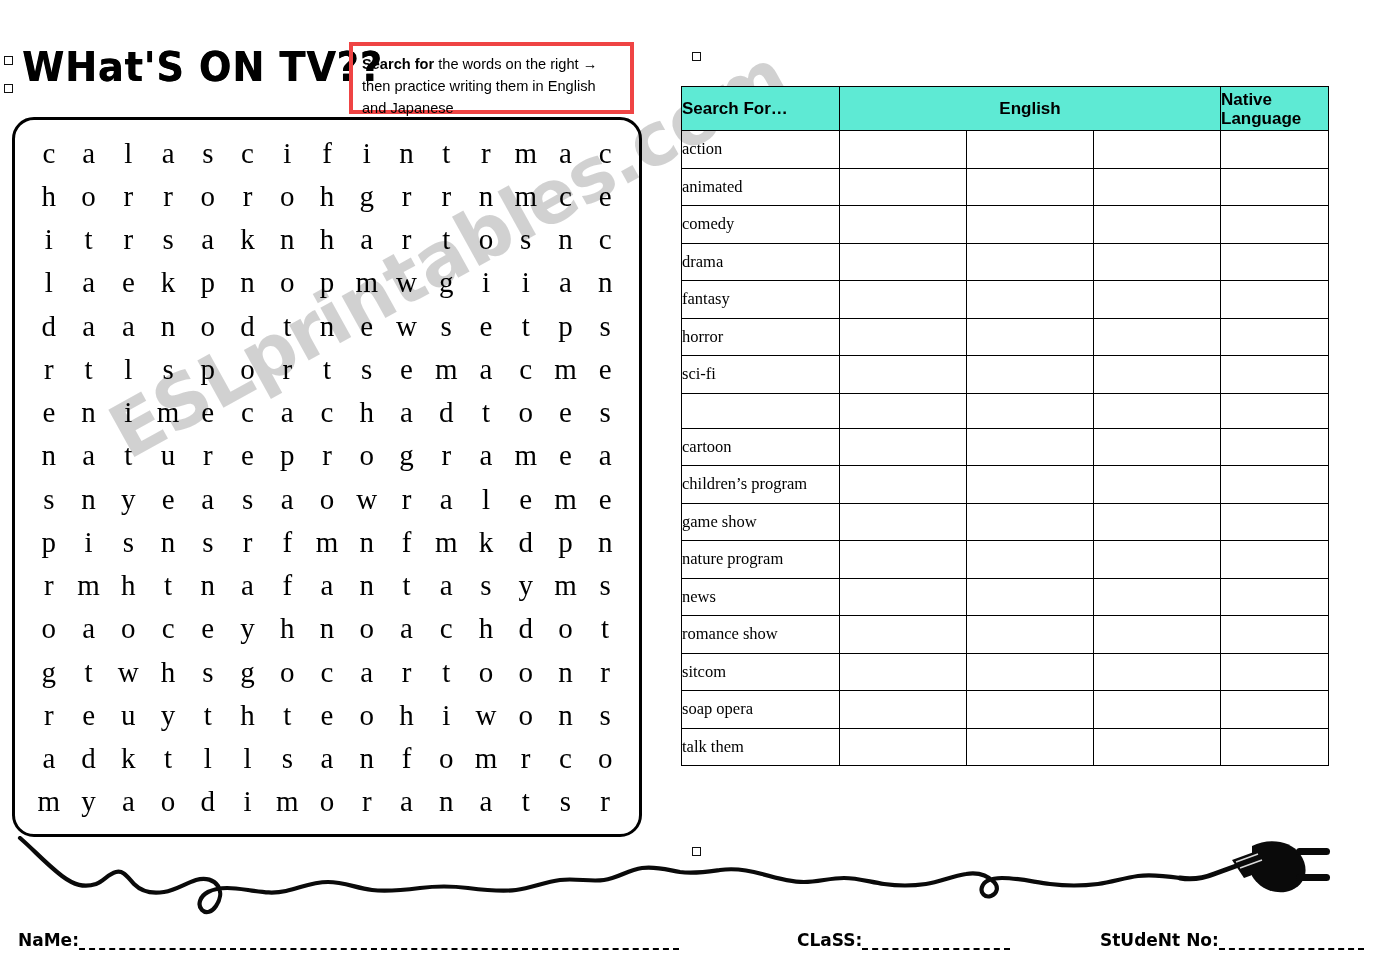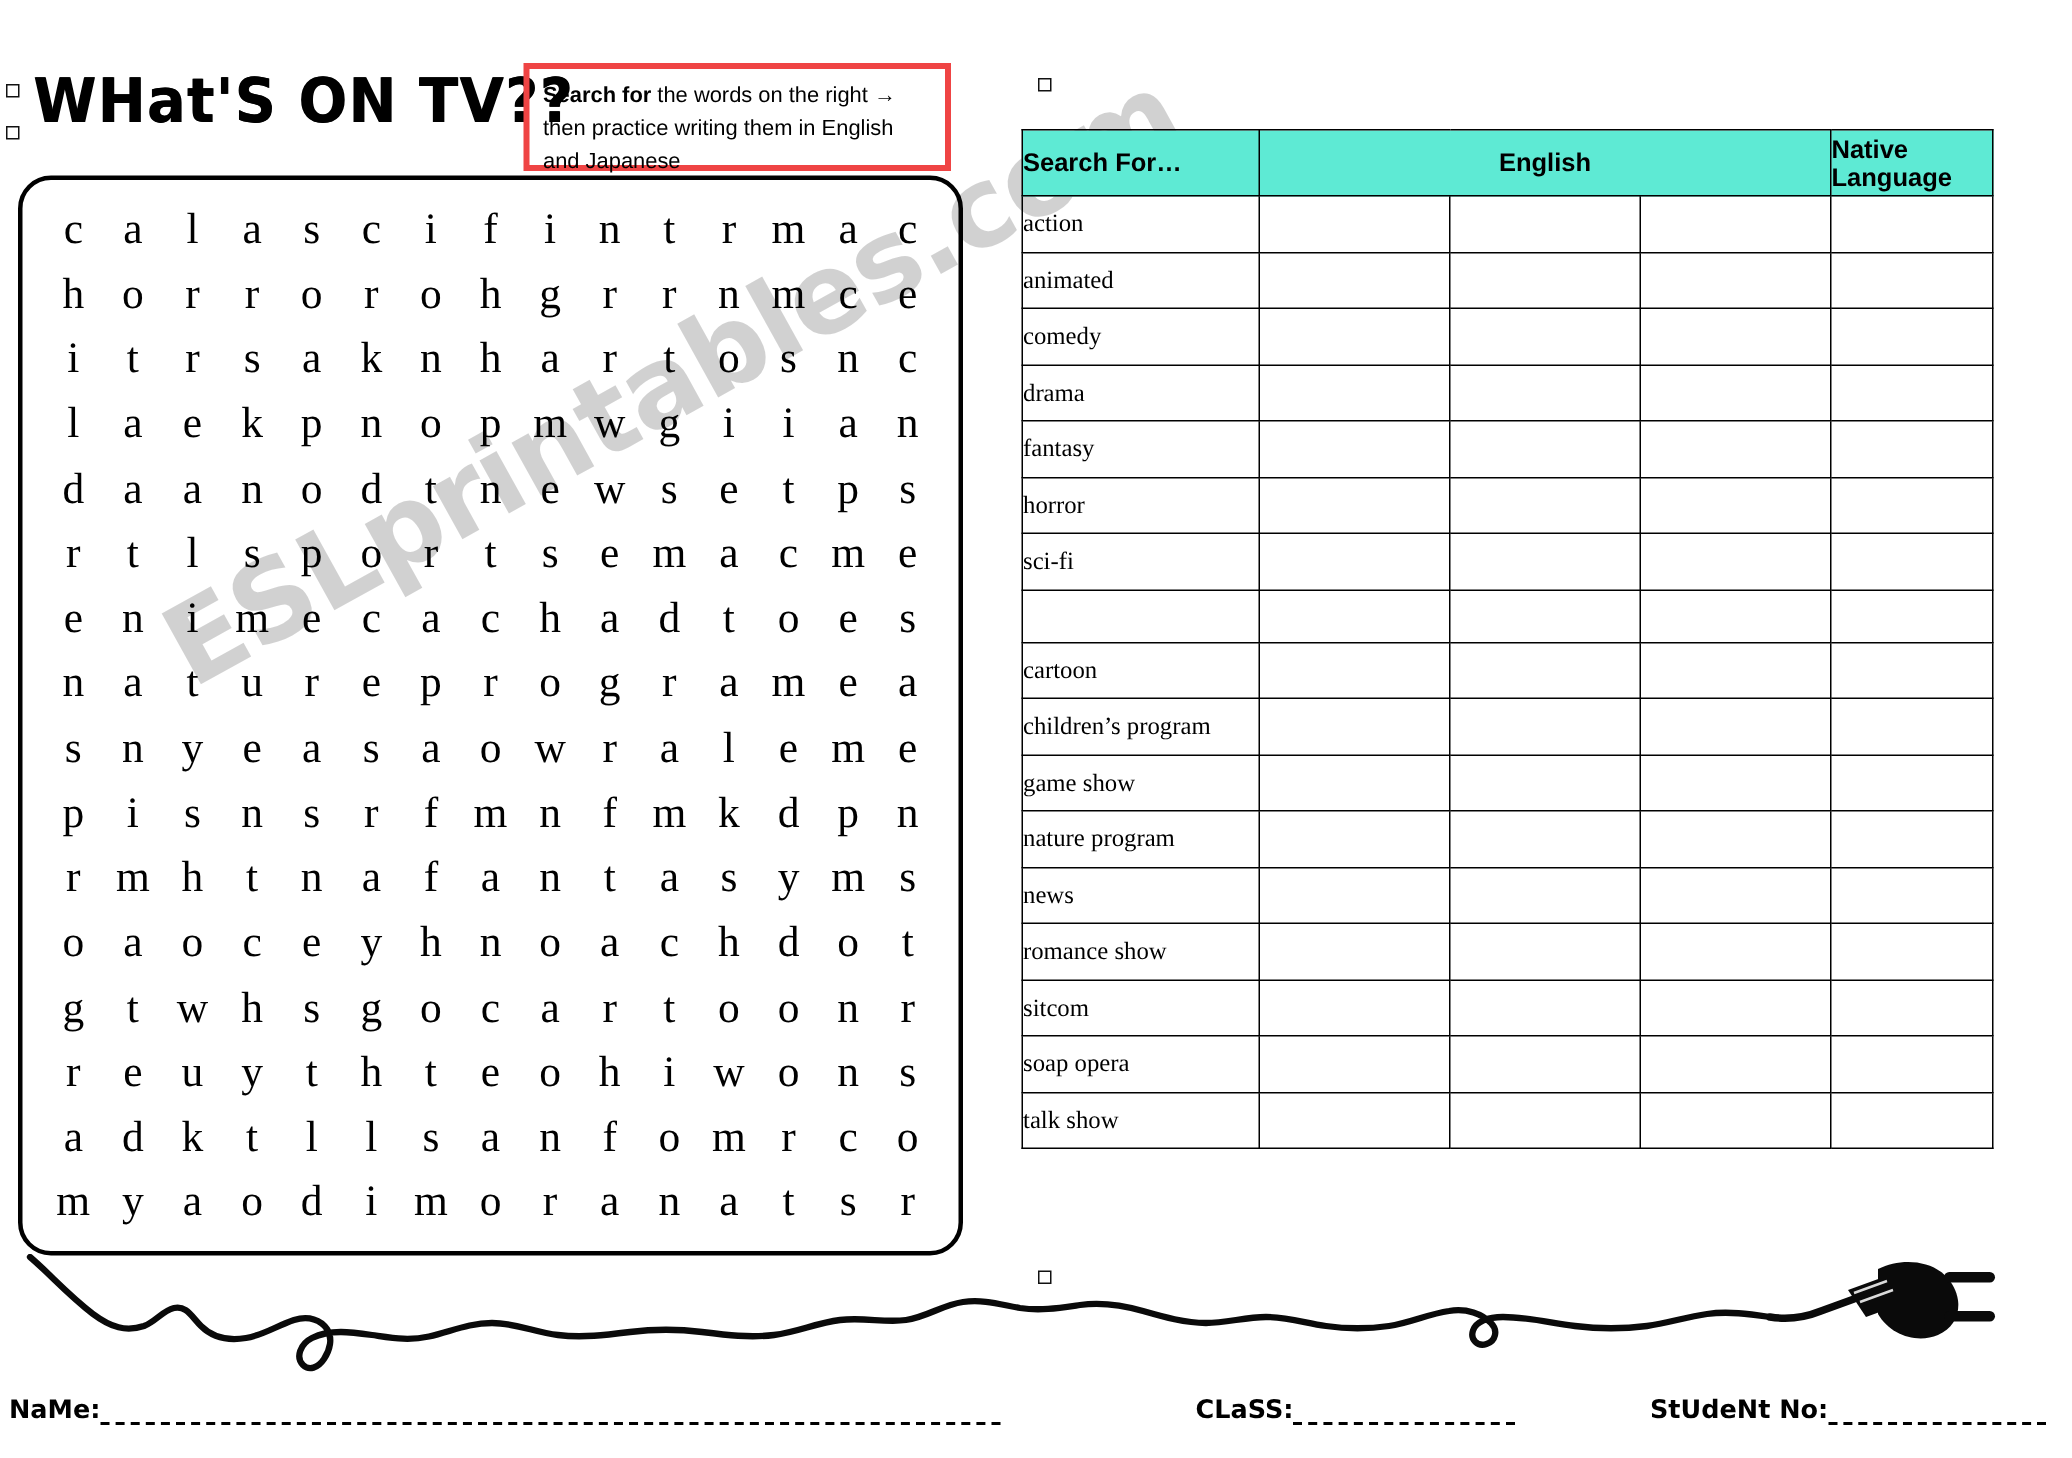--- a/index.html
+++ b/index.html
@@ -176,21 +176,21 @@
   }
 
   
   .footer-field {
     position: absolute;
     font-family: "DejaVu Sans", sans-serif;
     font-weight: bold;
     font-size: 17px;
     white-space: nowrap;
   }
-  #field-name  { left: 6px;   top: 930px; }
+  #field-name  { left: 18px;   top: 930px; }
   #field-class { left: 797px; top: 930px; }
   #field-student { left: 1100px; top: 930px; }
   .blank-line {
     display: inline-block;
     border-bottom: 2px dashed #000;
     vertical-align: bottom;
     height: 14px;
   }
   #name-blank    { width: 600px; }
   #class-blank   { width: 148px; }
@@ -607,21 +607,21 @@
           <td class="c5 blank-cell"></td>
         </tr>
         <tr>
           <td class="word-cell">soap opera</td>
           <td class="c2 blank-cell"></td>
           <td class="c3 blank-cell"></td>
           <td class="c4 blank-cell"></td>
           <td class="c5 blank-cell"></td>
         </tr>
         <tr>
-          <td class="word-cell">talk show</td>
+          <td class="word-cell">talk them</td>
           <td class="c2 blank-cell"></td>
           <td class="c3 blank-cell"></td>
           <td class="c4 blank-cell"></td>
           <td class="c5 blank-cell"></td>
         </tr>
       </tbody>
   </table>
 </div>
 
 <svg id="cable-drawing" viewBox="0 0 1381 90">

